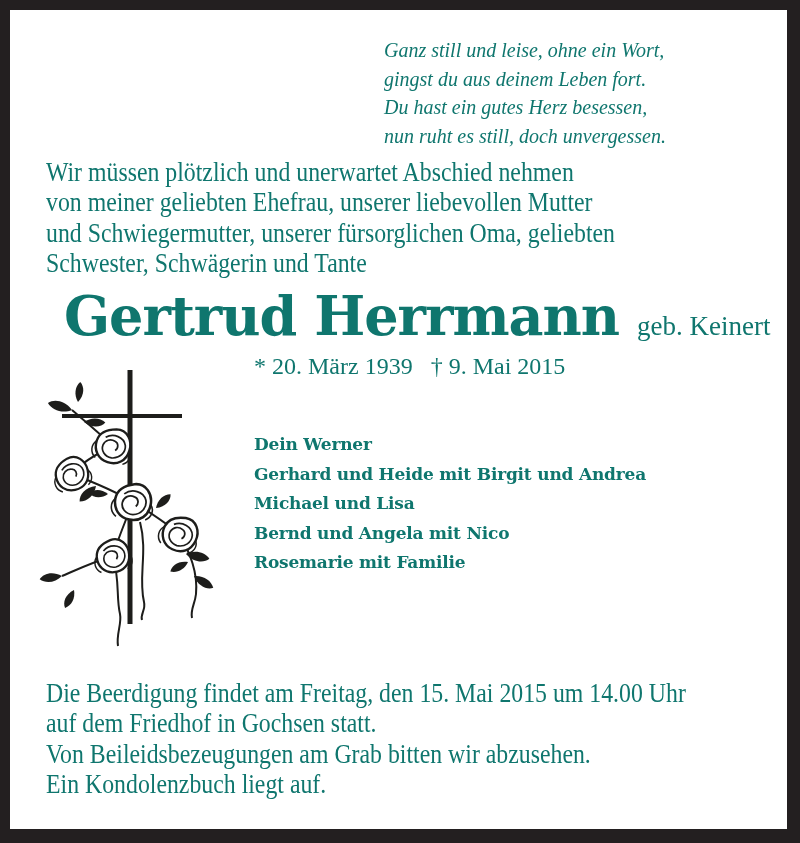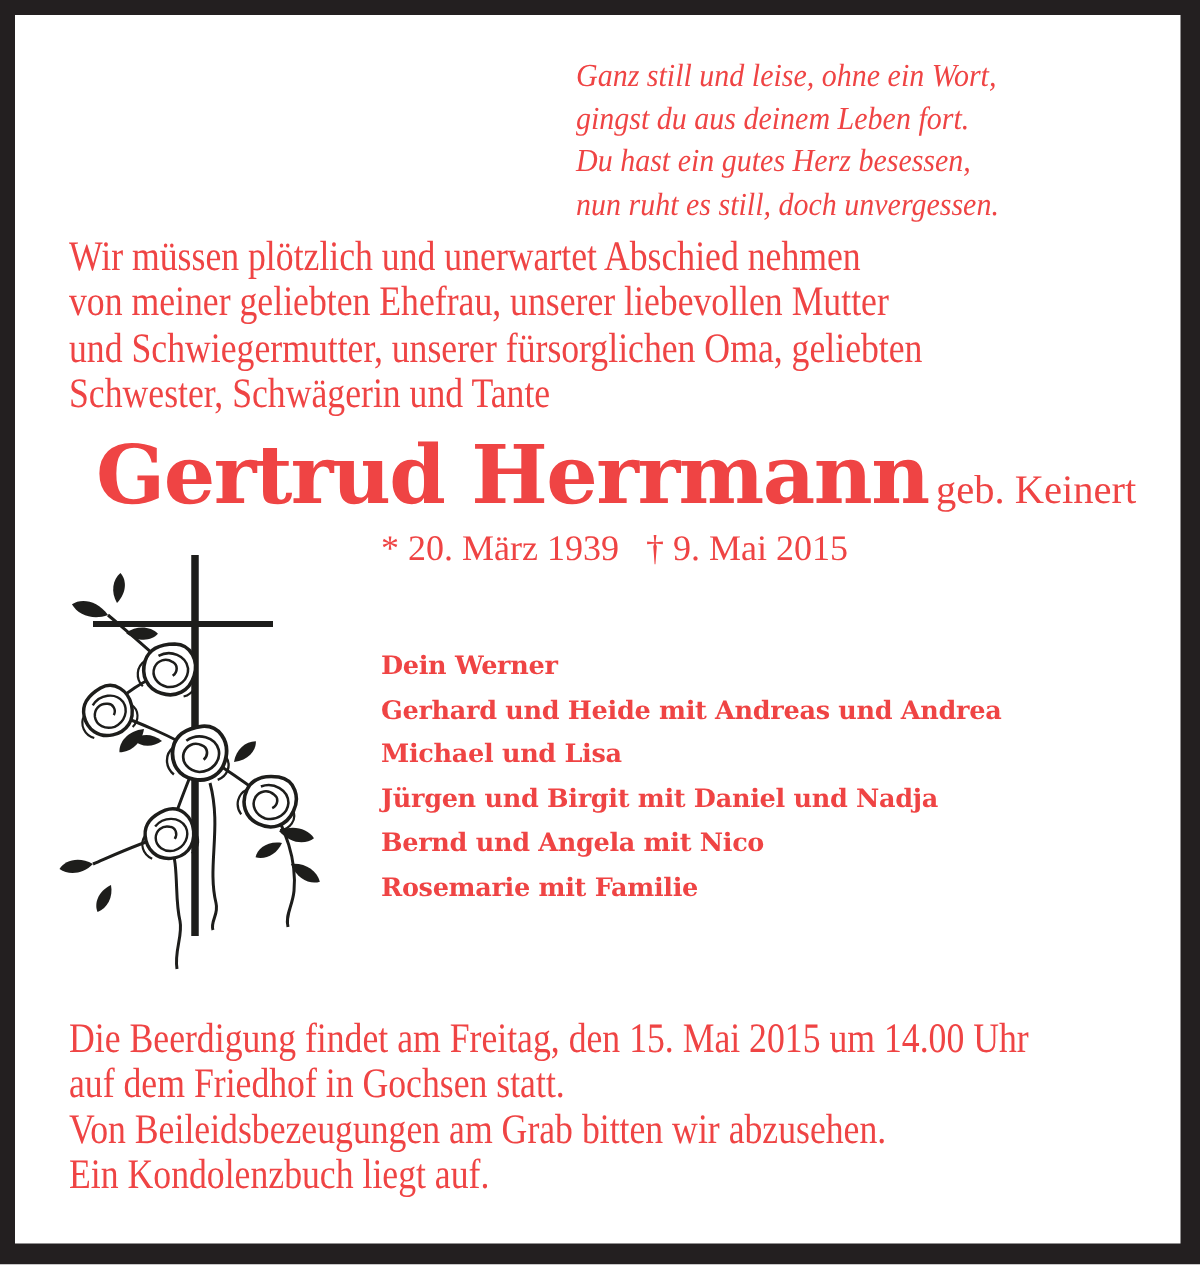--- a/index.html
+++ b/index.html
@@ -7,21 +7,21 @@
     position: relative;
     width: 800px;
     height: 843px;
     box-sizing: border-box;
     background: #ffffff;
     border-style: solid;
     border-color: #231f20;
     border-width: 10px 13px 14px 10px; 
     overflow: hidden;
     font-family: "Liberation Serif", "DejaVu Serif", serif;
-    color: #ef4444;
+    color: #0f766e;
   }
   .abs { position: absolute; }
 
   
   .poem {
     left: 374px; top: 26px;
     font-style: italic;
     font-size: 21.5px;
     line-height: 28.5px;
     transform: scaleX(0.93);
@@ -38,21 +38,21 @@
     white-space: nowrap;
   }
   .intro   { left: 36px; top: 147px; }
   .funeral { left: 36px; top: 668px; }
 
   
   .name-row {
     left: 54px; top: 279px;
     display: flex;
     align-items: baseline;
-    gap: 5px;
+    gap: 18px;
     white-space: nowrap;
   }
   .deceased-name {
     font-family: "DejaVu Serif", "Liberation Serif", serif;
     font-weight: bold;
     font-size: 54px;
     line-height: 1;
     letter-spacing: -1px;
   }
   .maiden-name {
@@ -116,23 +116,22 @@
   </div>
 
   <div class="abs dates">
     <span class="birth">* 20. März 1939</span>
     <span class="death">† 9. Mai 2015</span>
   </div>
 
 
   <div class="abs mourners">
     <div>Dein Werner</div>
-    <div>Gerhard und Heide mit Andreas und Andrea</div>
+    <div>Gerhard und Heide mit Birgit und Andrea</div>
     <div>Michael und Lisa</div>
-    <div>Jürgen und Birgit mit Daniel und Nadja</div>
     <div>Bernd und Angela mit Nico</div>
     <div>Rosemarie mit Familie</div>
   </div>
 
   <svg class="abs illustration" viewBox="0 0 205 305" xmlns="http://www.w3.org/2000/svg" aria-hidden="true">
     <defs>
       <g id="rose">
         <path d="M0,-17 C11,-19 18,-9 17,1 C16,12 8,18 -2,17 C-12,16 -18,8 -17,-2 C-16,-11 -9,-15 0,-17 Z" fill="#ffffff" stroke="#1d1d1b" stroke-width="2.4"></path>
         <path d="M-9,-7 C-2,-13 9,-11 12,-3 C14,4 9,11 1,12 C-6,12 -11,7 -10,1 C-9,-4 -4,-7 1,-5 C5,-4 6,1 3,4" fill="none" stroke="#1d1d1b" stroke-width="1.7"></path>
         <path d="M-17,-2 C-22,3 -21,11 -15,15 M17,1 C21,6 19,13 13,16" fill="none" stroke="#1d1d1b" stroke-width="1.5"></path>

